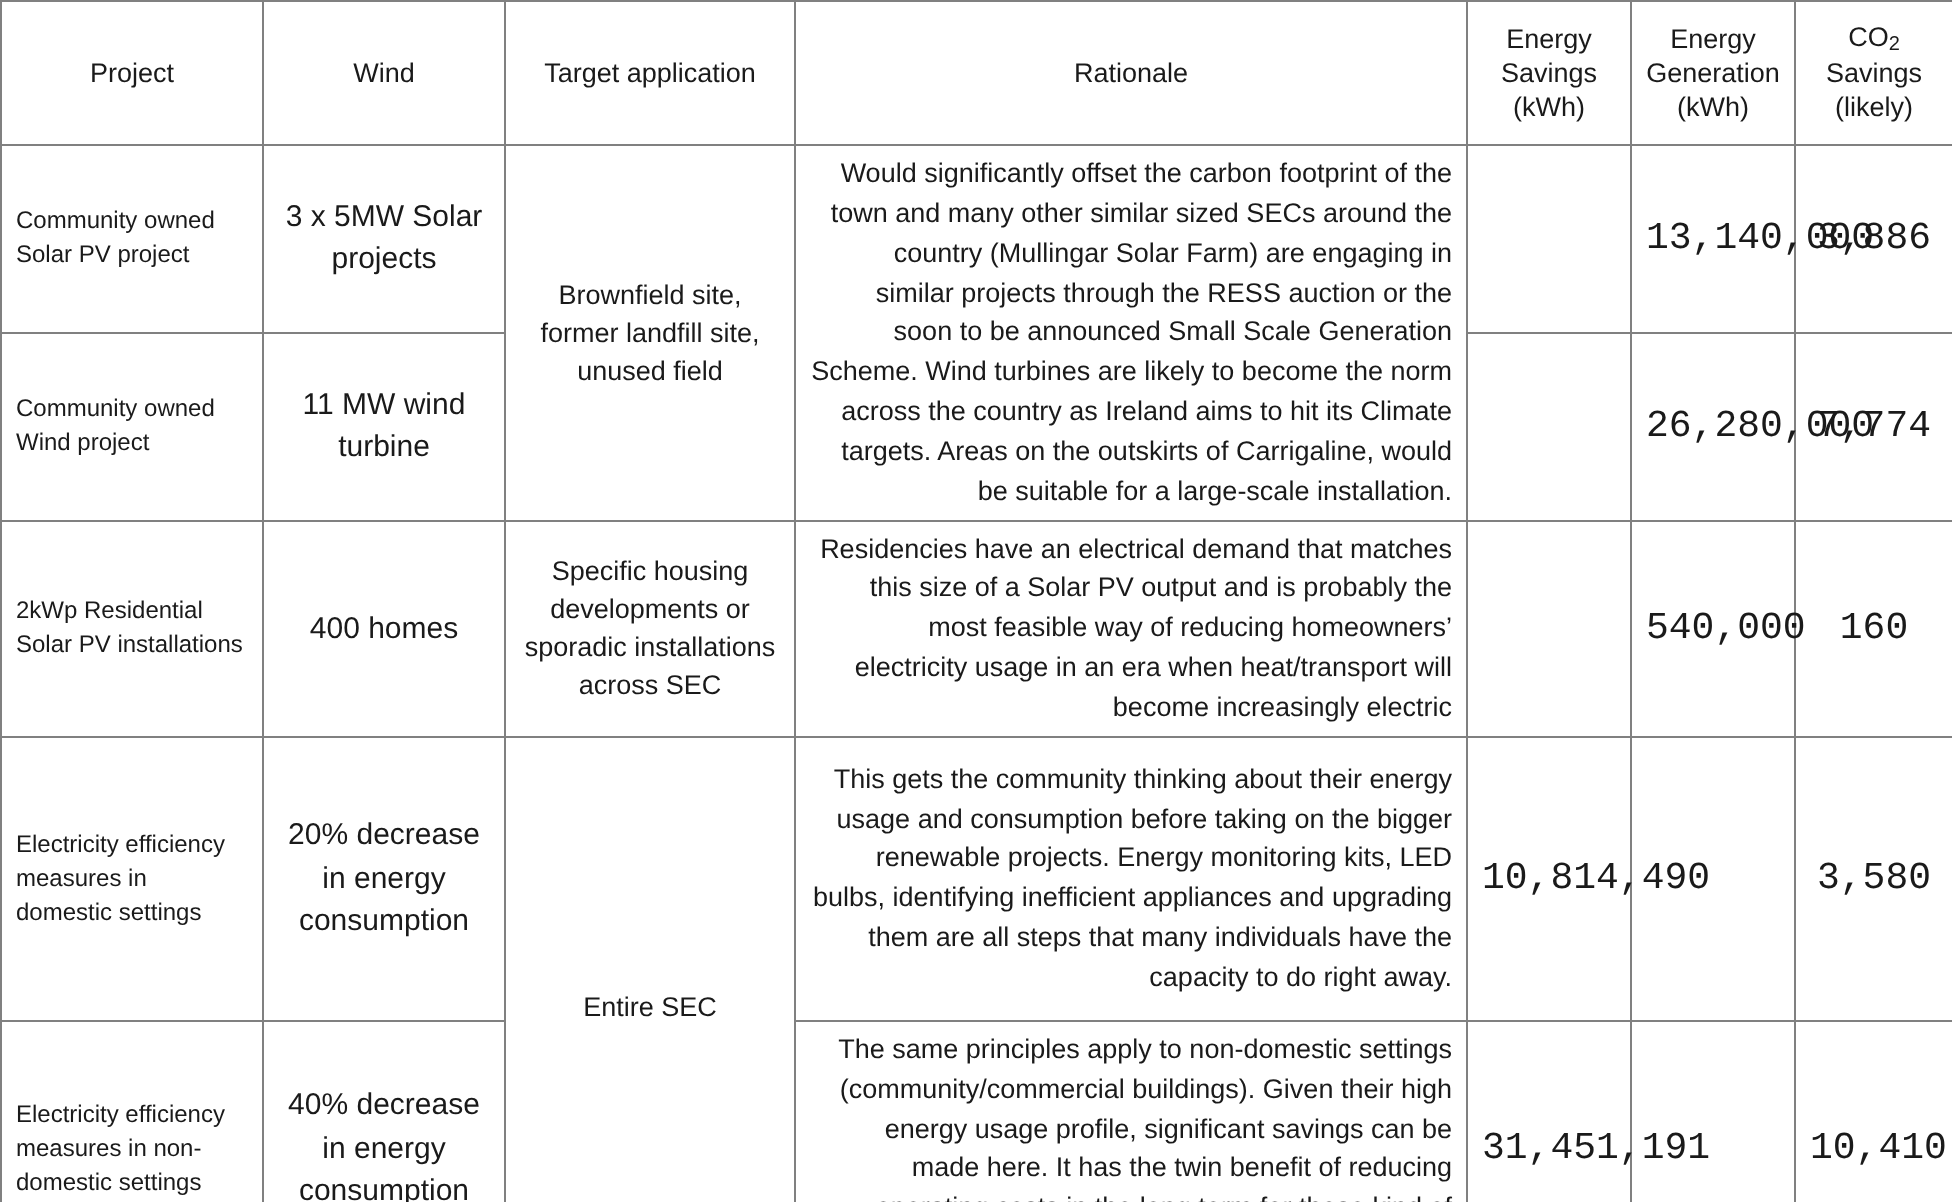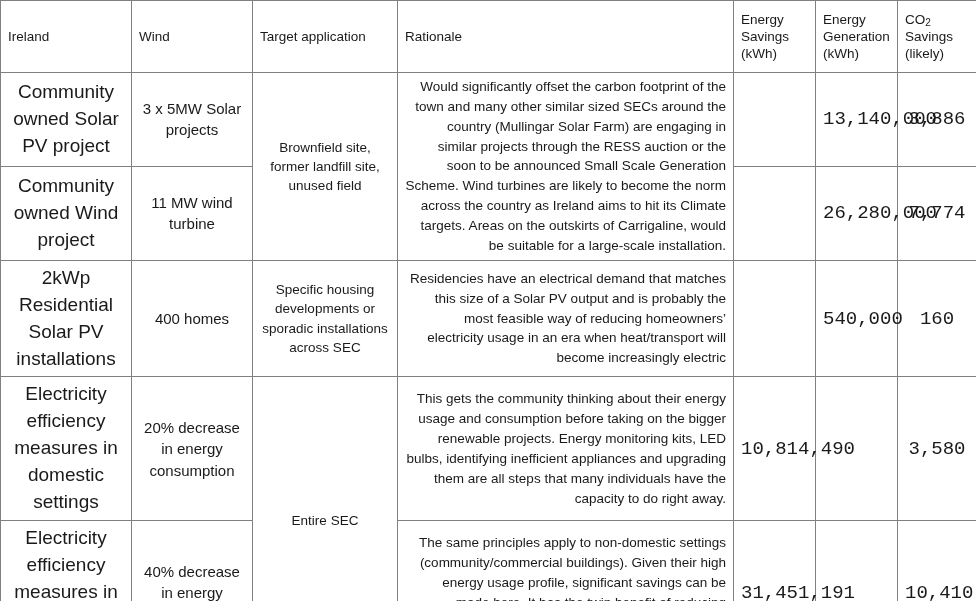--- a/index.html
+++ b/index.html
@@ -38,38 +38,37 @@
 
   thead th {
     background-color: #bdd7ee;
     background-image:
       radial-gradient(#a8c6e0 0.6px, transparent 0.7px),
       radial-gradient(#a8c6e0 0.6px, transparent 0.7px);
     background-size: 7px 7px, 7px 7px;
     background-position: 0 0, 3.5px 3.5px;
     font-weight: bold;
     font-size: 13.5px;
-    text-align: left;
+    text-align: center;
     line-height: 1.28;
     height: 63px;
     border-bottom: 2px solid #7f7f7f;
     margin-top: 28px;
   }
   thead th .sub { display: block; }
   thead th sub { font-size: 10px; vertical-align: baseline; position: relative; top: 2px; }
 
   td.project-cell {
     background-color: #bdd7ee;
     background-image:
       radial-gradient(#a8c6e0 0.6px, transparent 0.7px),
       radial-gradient(#a8c6e0 0.6px, transparent 0.7px);
     background-size: 7px 7px, 7px 7px;
     background-position: 0 0, 3.5px 3.5px;
-    text-align: center;
-    font-size: 19px;
+    font-size: 12px;
     line-height: 1.42;
   }
   td.scale-cell {
     text-align: center;
     font-size: 15px;
     line-height: 1.42;
   }
   td.target-cell {
     text-align: center;
     font-size: 13.5px;
@@ -103,21 +102,21 @@
     <col class="c-project">
     <col class="c-scale">
     <col class="c-target">
     <col class="c-rationale">
     <col class="c-esav">
     <col class="c-egen">
     <col class="c-co2">
   </colgroup>
   <thead>
     <tr>
-      <th>Ireland</th>
+      <th>Project</th>
       <th>Wind</th>
       <th>Target application</th>
       <th>Rationale</th>
       <th>
         <span class="sub">Energy</span>
         <span class="sub">Savings</span>
         <span class="sub">(kWh)</span>
       </th>
       <th>
         <span class="sub">Energy</span>

